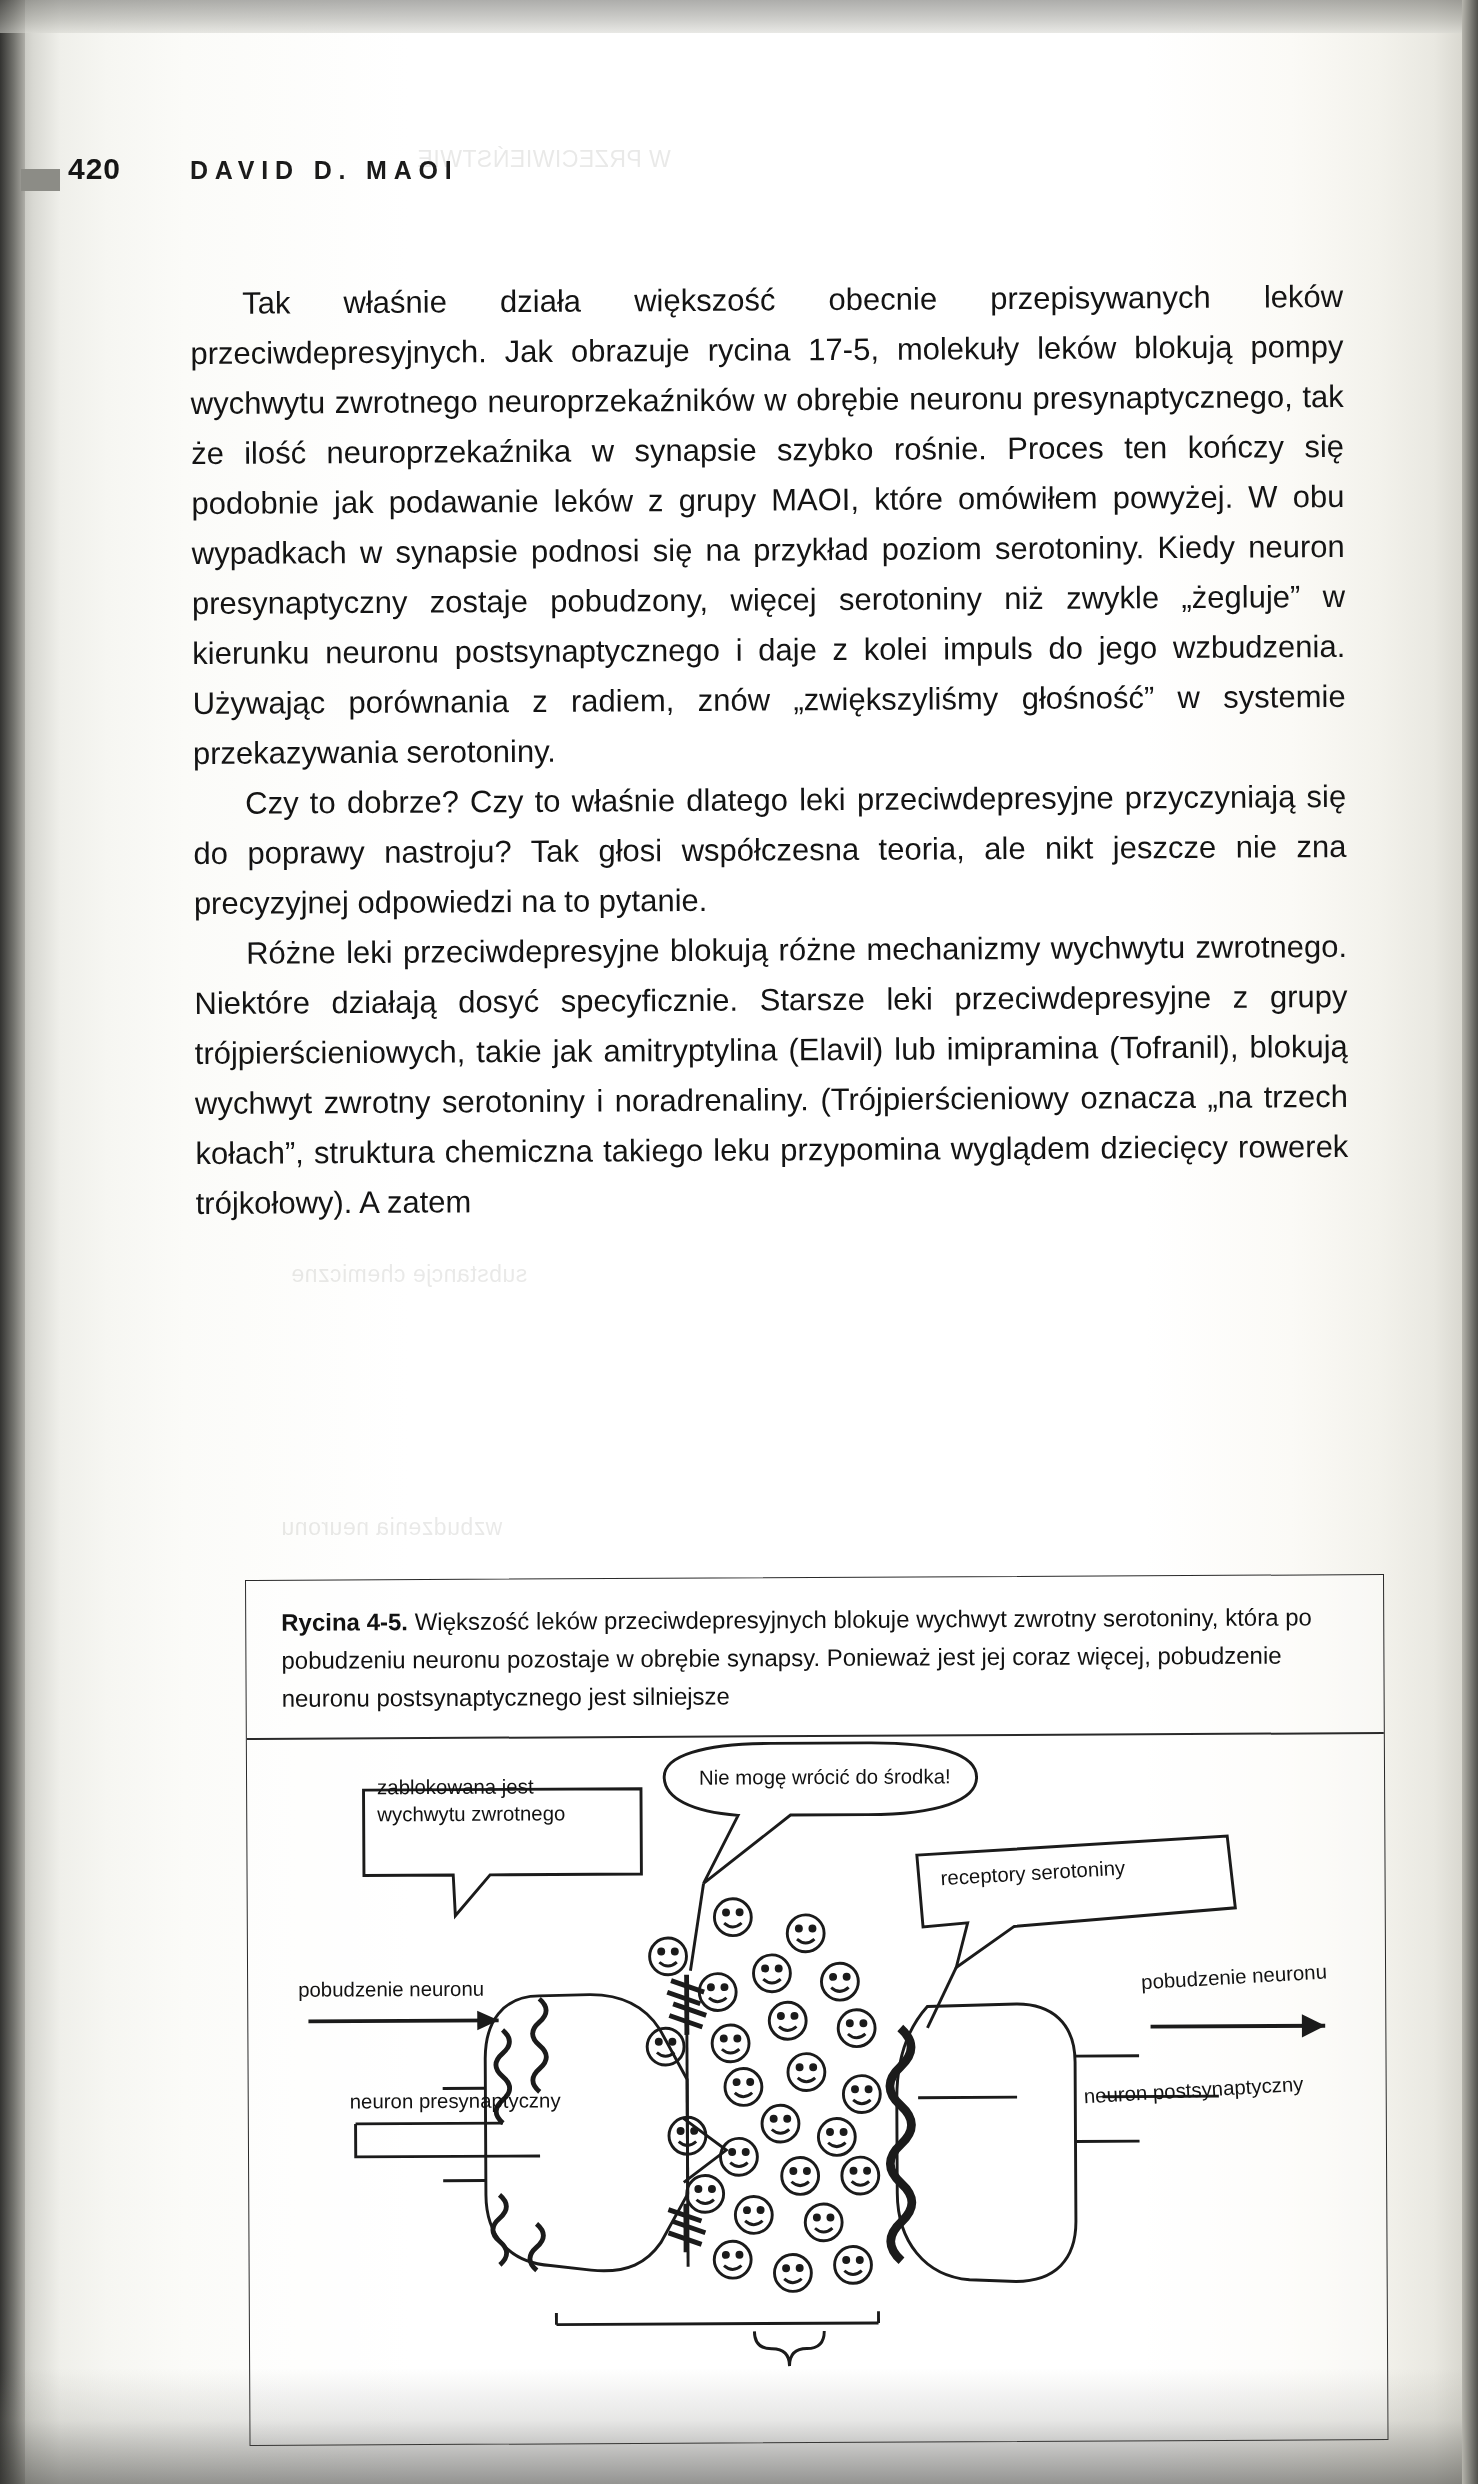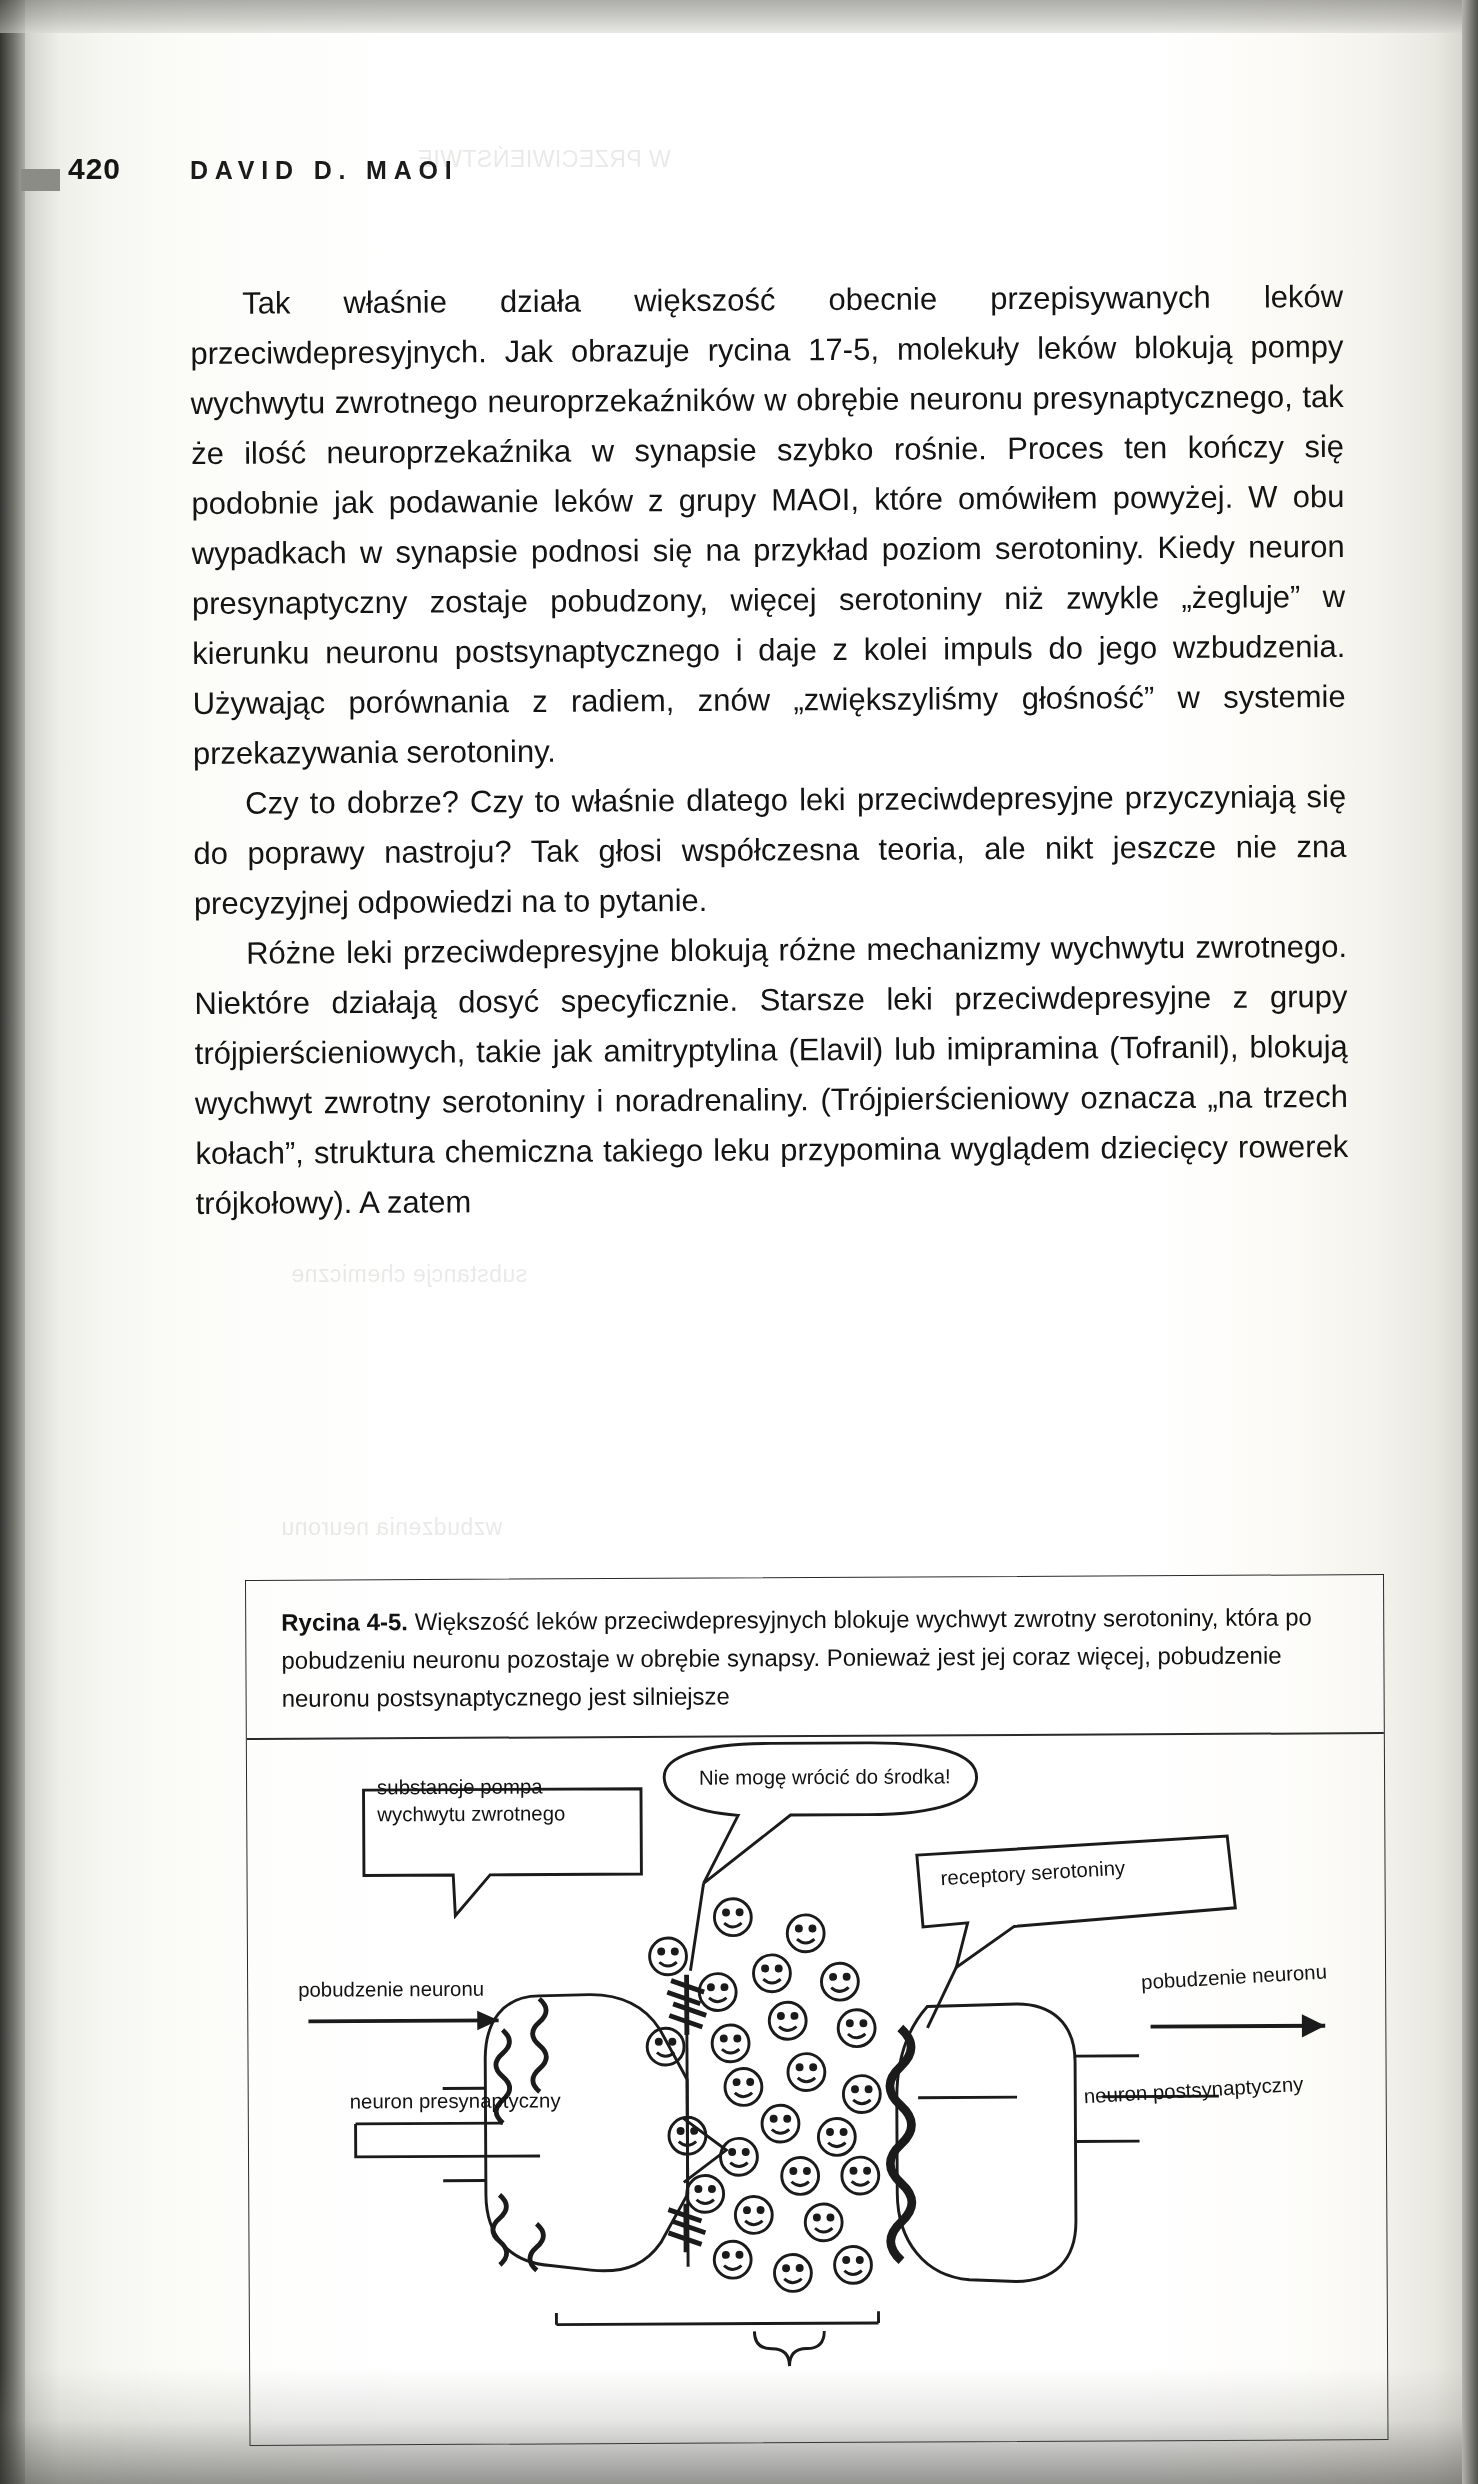--- a/index.html
+++ b/index.html
@@ -430,21 +430,21 @@
         <path d="M110,396 L262,396" fill="none" stroke="#1b1b1b" stroke-width="3"></path>
         <path d="M110,396 L110,430 L300,430" fill="none" stroke="#1b1b1b" stroke-width="3"></path>
 
         <path d="M1000,372 L880,372" fill="none" stroke="#1b1b1b" stroke-width="3"></path>
         <path d="M1000,372 L1000,340" fill="none" stroke="#1b1b1b" stroke-width="0"></path>
         <path d="M690,372 L792,372" fill="none" stroke="#1b1b1b" stroke-width="3"></path>
       </svg>
 
       
       <div class="fig-label wrap" style="left:130px; top:35px; width:241px;">
-        <span>substancje pompa wychwytu zwrotnego</span>
+        <span>zablokowana jest wychwytu zwrotnego</span>
       </div>
 
       <div class="fig-label" style="left:452px; top:27px;">
         <span>Nie mogę wrócić do środka!</span>
       </div>
 
       <div class="fig-label" style="left:693px; top:124px; transform:rotate(-3deg);">
         <span>receptory serotoniny</span>
       </div>
 

